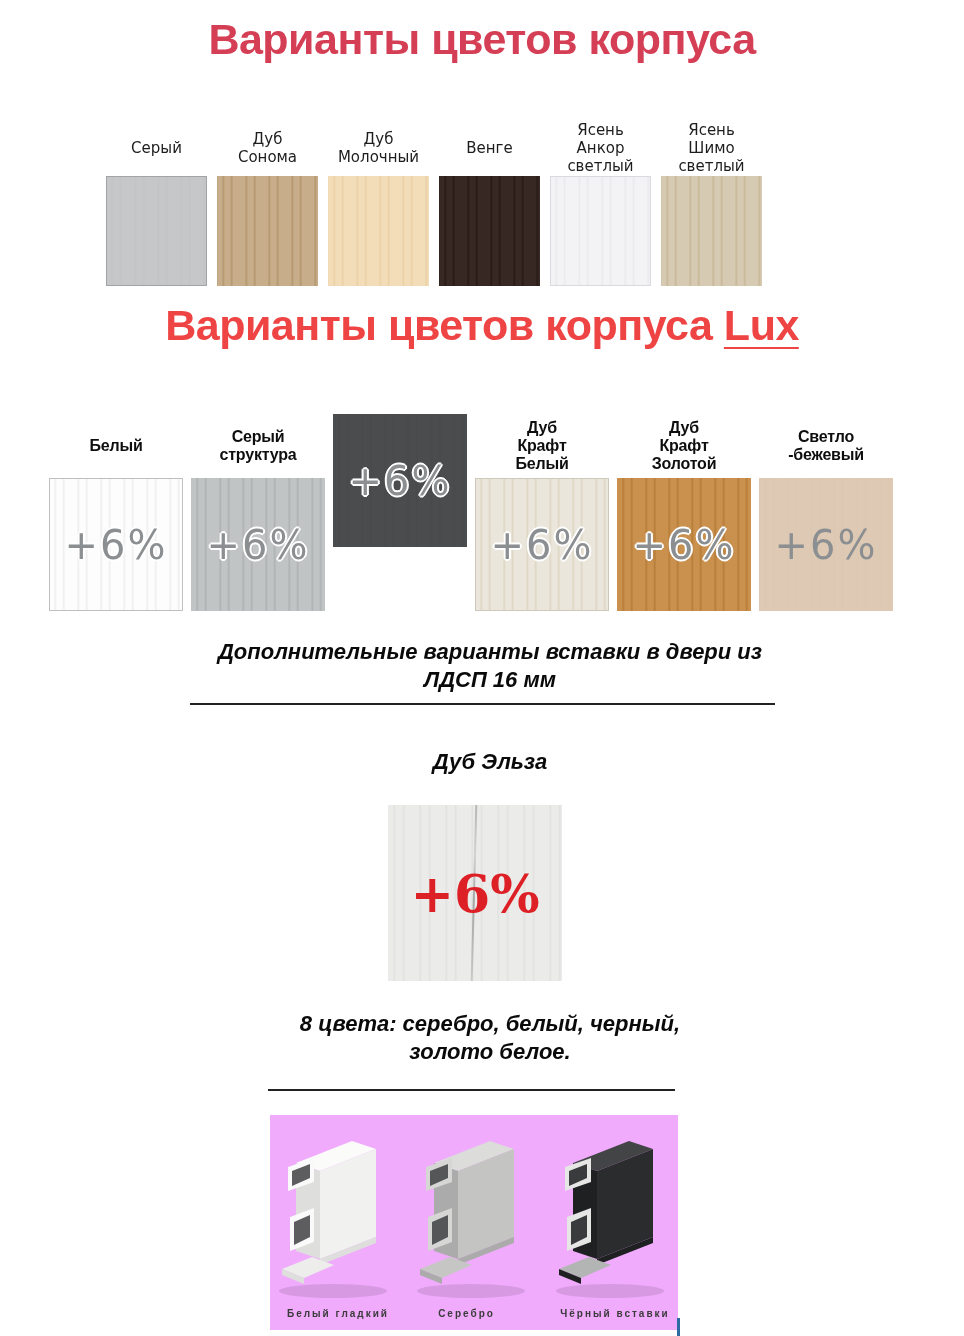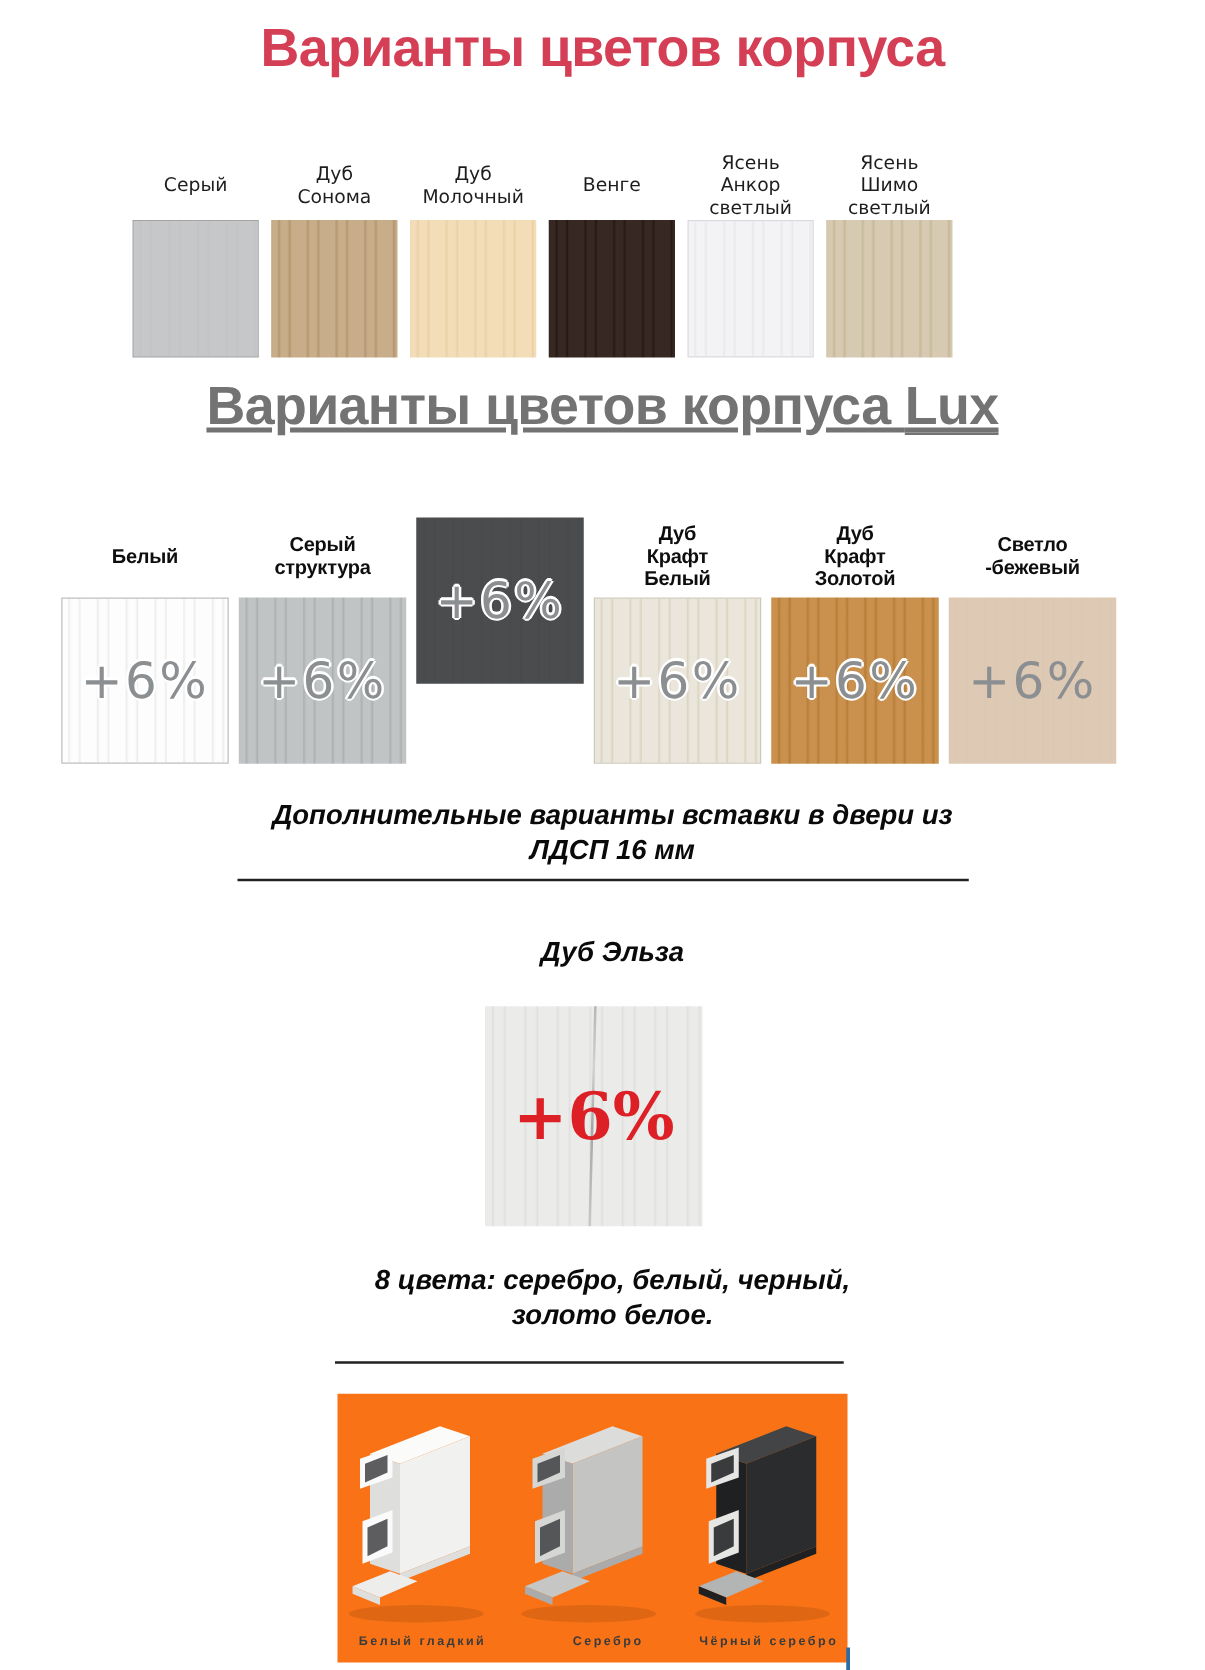--- a/index.html
+++ b/index.html
@@ -52,26 +52,26 @@
         background:repeating-linear-gradient(90deg,
           var(--c1) 0px, var(--c1) 5px, var(--c2) 6px, var(--c1) 8px,
           var(--c1) 14px, var(--c2) 16px, var(--c1) 17px, var(--c1) 26px);}
   .elza::after{content:"";position:absolute;left:49%;top:0;bottom:0;width:2px;opacity:.75;
         transform:skewX(-1.5deg);
         background:linear-gradient(180deg,#a5a5a3 0%,#c9c9c7 28%,#8e8e8c 55%,#c0c0be 100%);}
   .elza-plus{position:absolute;inset:0;display:flex;align-items:center;justify-content:center;
         font-family:"DejaVu Serif",serif;font-weight:700;font-size:52px;z-index:2;}
 
   
-  .pimage{position:absolute;top:1115px;left:270px;width:408px;height:215px;background:#f97316;}
+  .pimage{position:absolute;top:1115px;left:270px;width:408px;height:215px;background:#f0abfc;}
   .pimage svg{position:absolute;top:6px;left:0;}
   .plabel{position:absolute;bottom:11px;text-align:center;
           font-size:10px;font-weight:700;letter-spacing:2px;color:#3b3b3b;}
   .pl1{left:14px;width:108px;}
-  .pl2{left:164px;width:105px;margin-top:40px;}
+  .pl2{left:144px;width:105px;margin-top:40px;}
   .pl3{left:286px;width:118px;}
 
   .caret{position:absolute;top:1318px;left:677px;width:3px;height:18px;}
 </style>
 </head>
 <body>
 
 <div class="page">
 
   <div class="big-title title-base" style="color: rgb(213, 63, 86);">
@@ -104,21 +104,21 @@
       <div class="swatch" style="--c1: #f3f3f5; --c2: #e9e9ec; border-color: rgb(217, 217, 222);"></div>
     </div>
     <div class="swcol">
       <div class="swlabel">Ясень
 Шимо
 светлый</div>
       <div class="swatch" style="--c1: #d7cab2; --c2: #c5b694;"></div>
     </div>
   </div>
 
-  <div class="big-title title-lux" style="color: #737373; text-decoration: underline;">
+  <div class="big-title title-lux" style="color: #ef4444;">
     <div><span>Варианты цветов корпуса </span><span class="u-lux">Lux</span></div>
   </div>
 
   <div class="swrow row2">
     <div class="swcol">
       <div class="swlabel">Белый</div>
       <div class="swatch" style="--c1: #fdfdfd; --c2: #ededee; border-color: rgb(191, 191, 193);">
         <div class="plus outlined" style="color: rgb(140, 143, 145);">+6%</div>
       </div>
     </div>
@@ -192,18 +192,18 @@
           <polygon points="12,84 36,75 36,109 12,118" fill="var(--pedge)"></polygon>
           <polygon points="16,89 32,82 32,104 16,112" fill="var(--phole)"></polygon>
         </g>
       </defs>
       <use href="#profile" x="8" y="12" style="--ptop:#fbfbfa;--pface:#f1f1f0;--pside:#dededd;--pbase:#ededec;--pedge:#fafafa;--phole:#5d5d5f"></use>
       <use href="#profile" x="146" y="12" style="--ptop:#dcdcda;--pface:#c4c5c3;--pside:#aaabaa;--pbase:#c6c7c5;--pedge:#d6d7d5;--phole:#555658"></use>
       <use href="#profile" x="285" y="12" style="--ptop:#434446;--pface:#2b2c2e;--pside:#1f2022;--pbase:#b3b4b4;--pedge:#e6e6e5;--phole:#3a3b3d"></use>
     </svg>
     <div class="plabel pl1">Белый гладкий</div>
     <div class="plabel pl2">Серебро</div>
-    <div class="plabel pl3">Чёрный серебро</div>
+    <div class="plabel pl3">Чёрный вставки</div>
   </div>
 
   <div class="caret" style="background: rgb(45, 108, 163);"></div>
 
 </div>
 
 </body></html>

